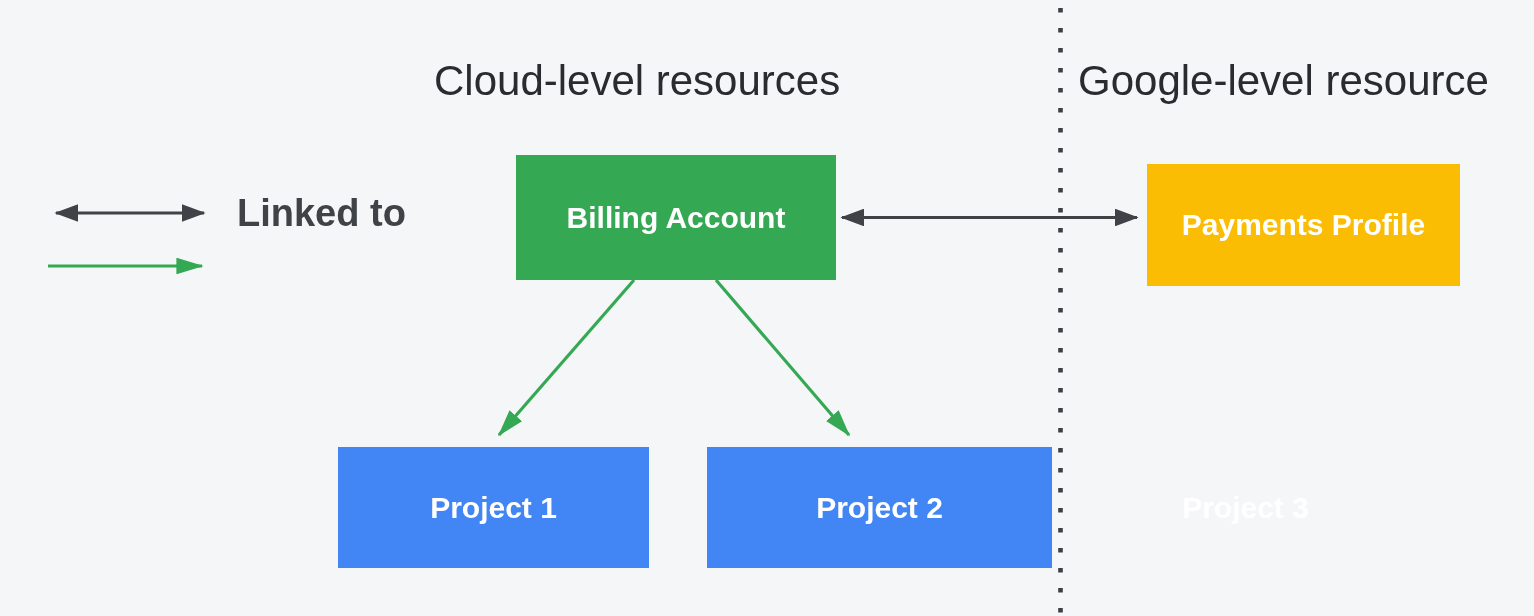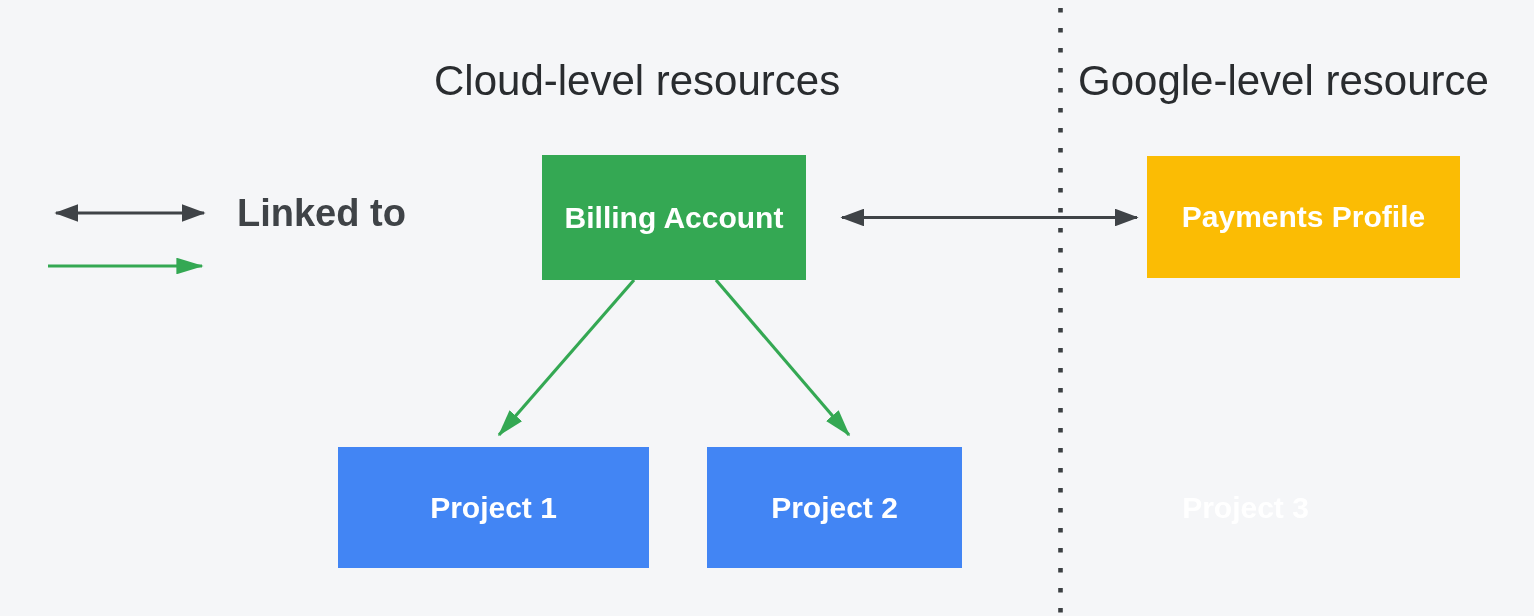--- a/index.html
+++ b/index.html
@@ -44,24 +44,24 @@
   .node {
     position: absolute;
     display: flex;
     align-items: center;
     justify-content: center;
     color: #FFFFFF;
     font-size: 30px;
     font-weight: bold;
     white-space: nowrap;
   }
-  .node-billing  { left: 542px;  top: 155px; width: 264px; height: 125px; background: #34A853; }
-  .node-payments { left: 1147px; top: 156px; width: 313px; height: 122px; background: #FBBC04; }
+  .node-billing  { left: 516px;  top: 155px; width: 320px; height: 125px; background: #34A853; }
+  .node-payments { left: 1147px; top: 164px; width: 313px; height: 122px; background: #FBBC04; }
   .node-project1 { left: 338px;  top: 447px; width: 311px; height: 121px; background: #4285F4; }
-  .node-project2 { left: 707px;  top: 447px; width: 255px; height: 121px; background: #4285F4; }
+  .node-project2 { left: 707px;  top: 447px; width: 345px; height: 121px; background: #4285F4; }
   .node-project3 { left: 1089px; top: 447px; width: 313px; height: 121px; background: transparent; color: #FFFFFF; }
 </style>
 </head>
 <body>
 
 <div class="stage">
 
   <svg class="layer" viewBox="0 0 1534 616">
     <defs>
       <marker id="mDark" markerWidth="7.5" markerHeight="5.6" refX="7" refY="2.8" orient="auto-start-reverse" markerUnits="strokeWidth">

